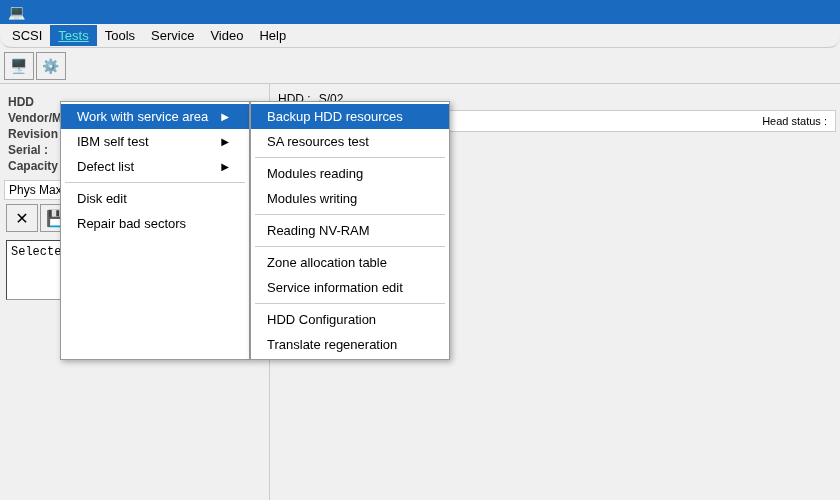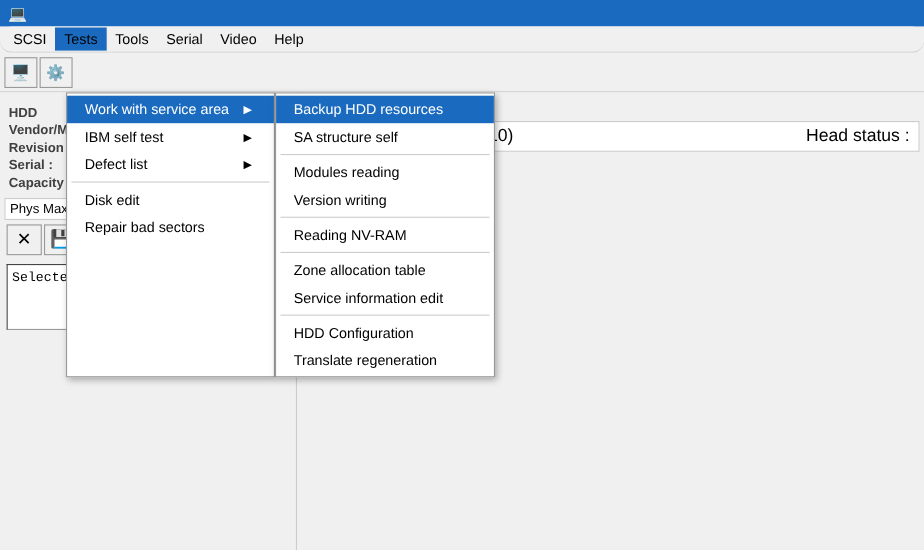--- a/index.html
+++ b/index.html
@@ -41,21 +41,22 @@
       border-radius: 11px;
     }
     .menu-item {
       padding: 3px 8px;
       cursor: pointer;
       font-size: 13px;
       position: relative;
     }
     .menu-item.tests-active {
       background: #1a6bbf;
-      color: #000000;
+      color: #5eead4;
+      text-decoration: underline;
     }
 
     
     .toolbar {
       background: #f0f0f0;
       height: 36px;
       display: flex;
       align-items: center;
       padding: 0 4px;
       border-bottom: 1px solid #ccc;
@@ -158,21 +159,21 @@
       gap: 8px;
       padding: 4px;
       font-size: 12px;
     }
     .hdd-status-row {
       background: white;
       border: 1px solid #ccc;
       padding: 4px 8px;
       display: flex;
       align-items: center;
-      font-size: 16px;
+      font-size: 11px;
     }
 
     
     .dropdown-container {
       position: absolute;
       top: 24px; 
       left: 0;
       z-index: 100;
       display: flex;
     }
@@ -238,21 +239,21 @@
 <body>
 
 <div class="title-bar">
   <span class="title-bar-icon">💻</span>
 </div>
 
 <div class="menu-bar">
   <div class="menu-item">SCSI</div>
   <div class="menu-item tests-active">Tests</div>
   <div class="menu-item">Tools</div>
-  <div class="menu-item">Serial</div>
+  <div class="menu-item">Service</div>
   <div class="menu-item">Video</div>
   <div class="menu-item">Help</div>
 </div>
 
 <div class="toolbar">
   <div class="toolbar-btn">
     <span>🖥️</span>
   </div>
   <div class="toolbar-btn">
     <span>⚙️</span>
@@ -310,21 +311,21 @@
     <div class="hdd-info-top">
       <span>HDD :</span>
       <span>S/02</span>
     </div>
     <div class="hdd-status-row">
       <span>IC35xxxxUWDY (146Z10)</span>
       <span style="margin-left:auto;">Head status :</span>
     </div>
   </div>
 
-  <div class="dropdown-container" style="top: 0; left: 60px;">
+  <div class="dropdown-container" style="top: 17px; left: 60px;">
 
     <div class="dropdown-menu">
       <div class="menu-entry highlighted">
         <span>Work with service area</span>
         <span class="arrow">▶</span>
       </div>
       <div class="menu-entry">
         <span>IBM self test</span>
         <span class="arrow">▶</span>
       </div>
@@ -339,28 +340,28 @@
       <div class="menu-entry">
         <span>Repair bad sectors</span>
       </div>
     </div>
 
     <div class="submenu">
       <div class="menu-entry highlighted">
         <span>Backup HDD resources</span>
       </div>
       <div class="menu-entry">
-        <span>SA structure self</span>
+        <span>SA resources test</span>
       </div>
       <div class="menu-separator"></div>
       <div class="menu-entry">
         <span>Modules reading</span>
       </div>
       <div class="menu-entry">
-        <span>Version writing</span>
+        <span>Modules writing</span>
       </div>
       <div class="menu-separator"></div>
       <div class="menu-entry">
         <span>Reading NV-RAM</span>
       </div>
       <div class="menu-separator"></div>
       <div class="menu-entry">
         <span>Zone allocation table</span>
       </div>
       <div class="menu-entry">

